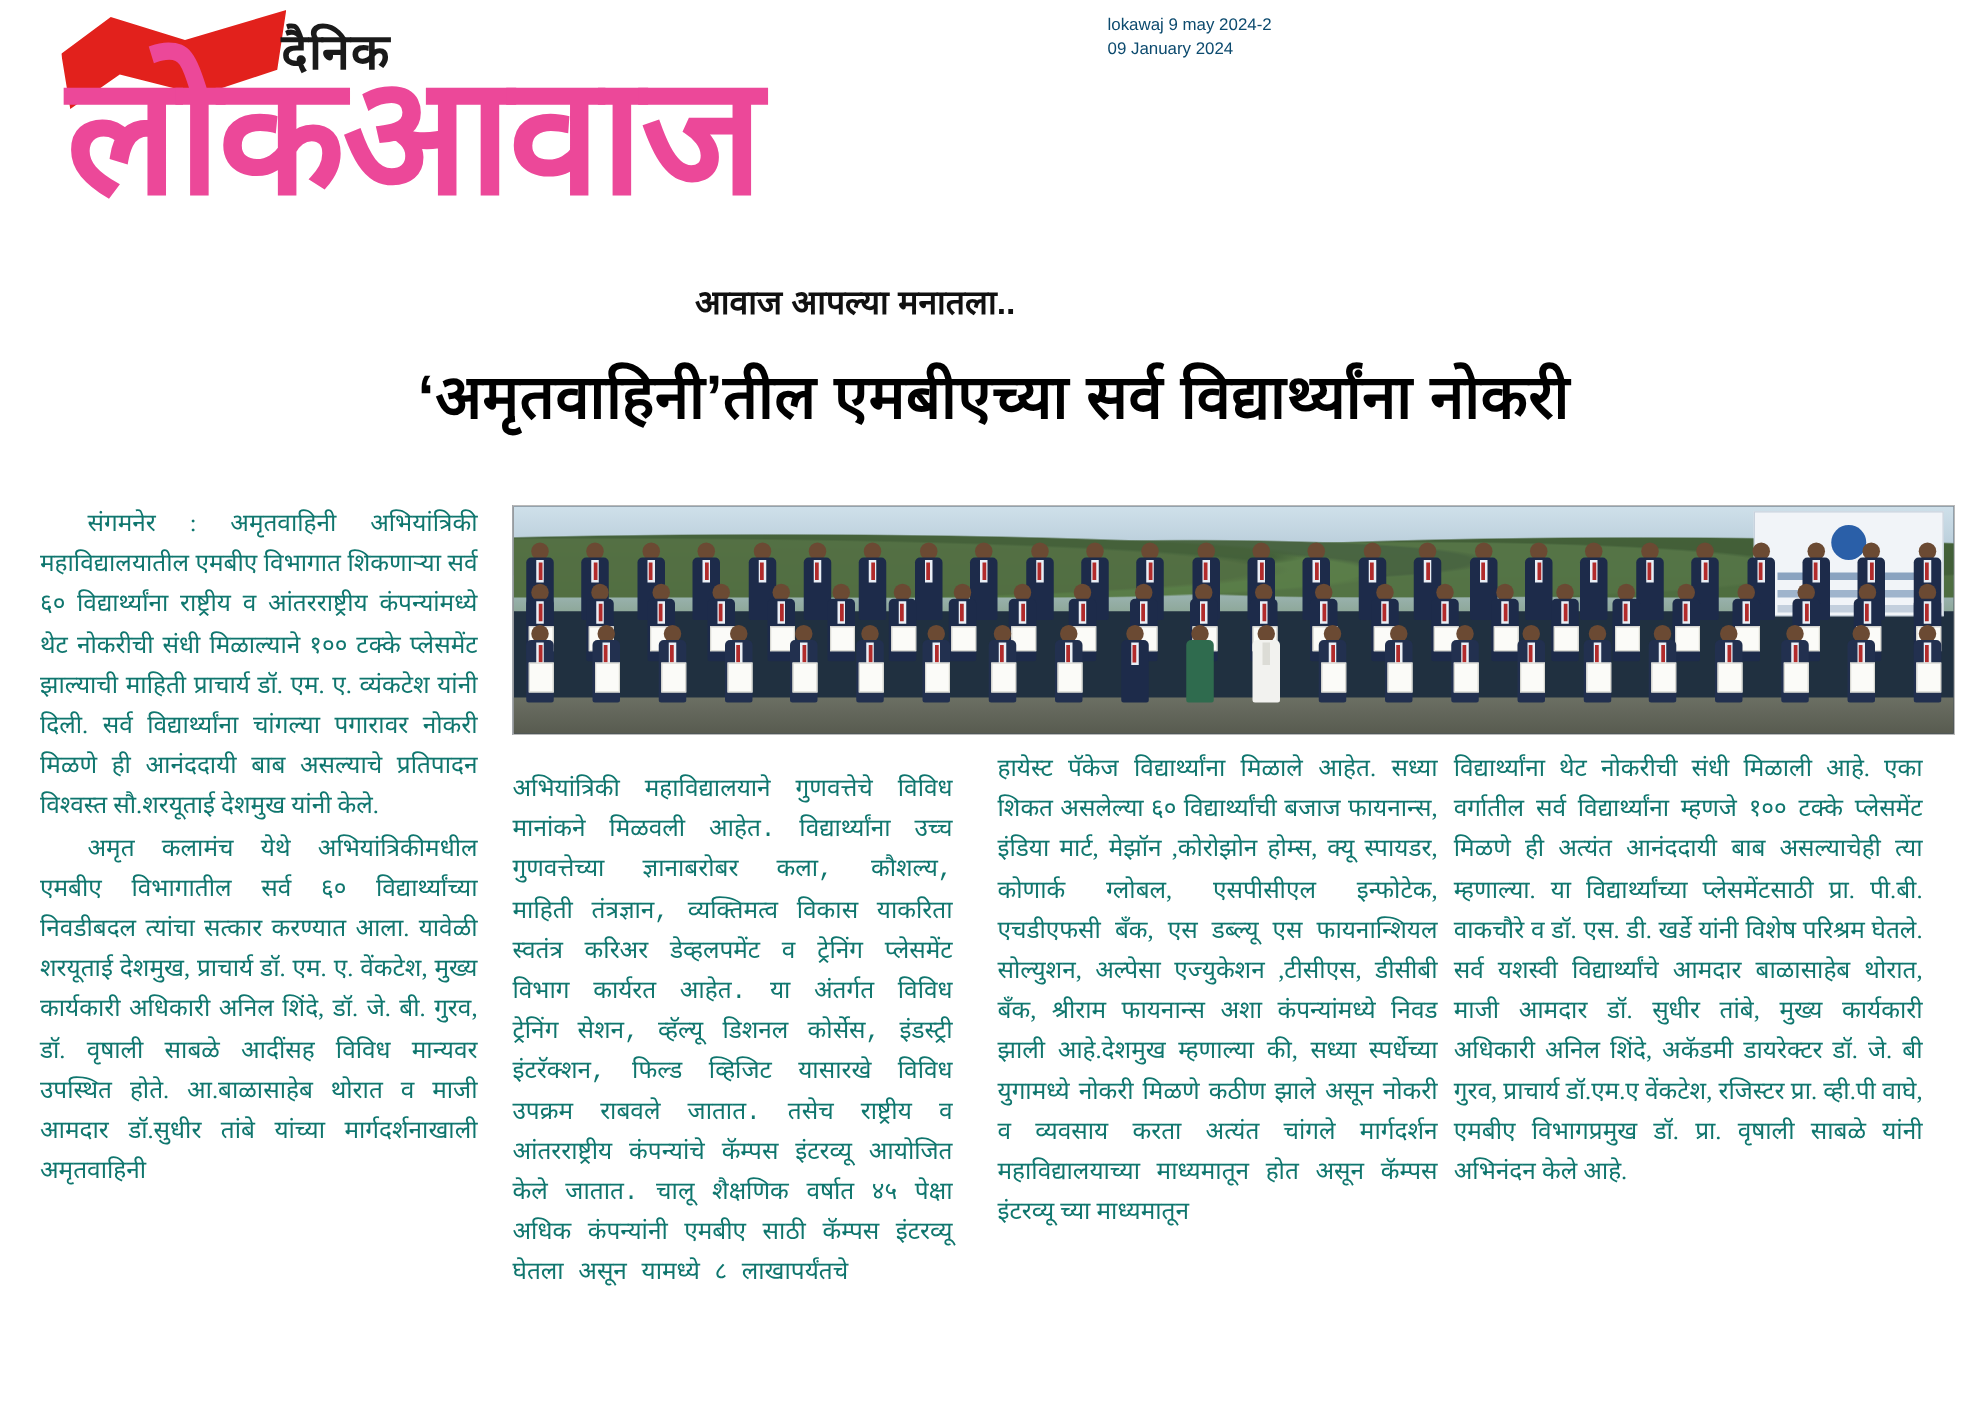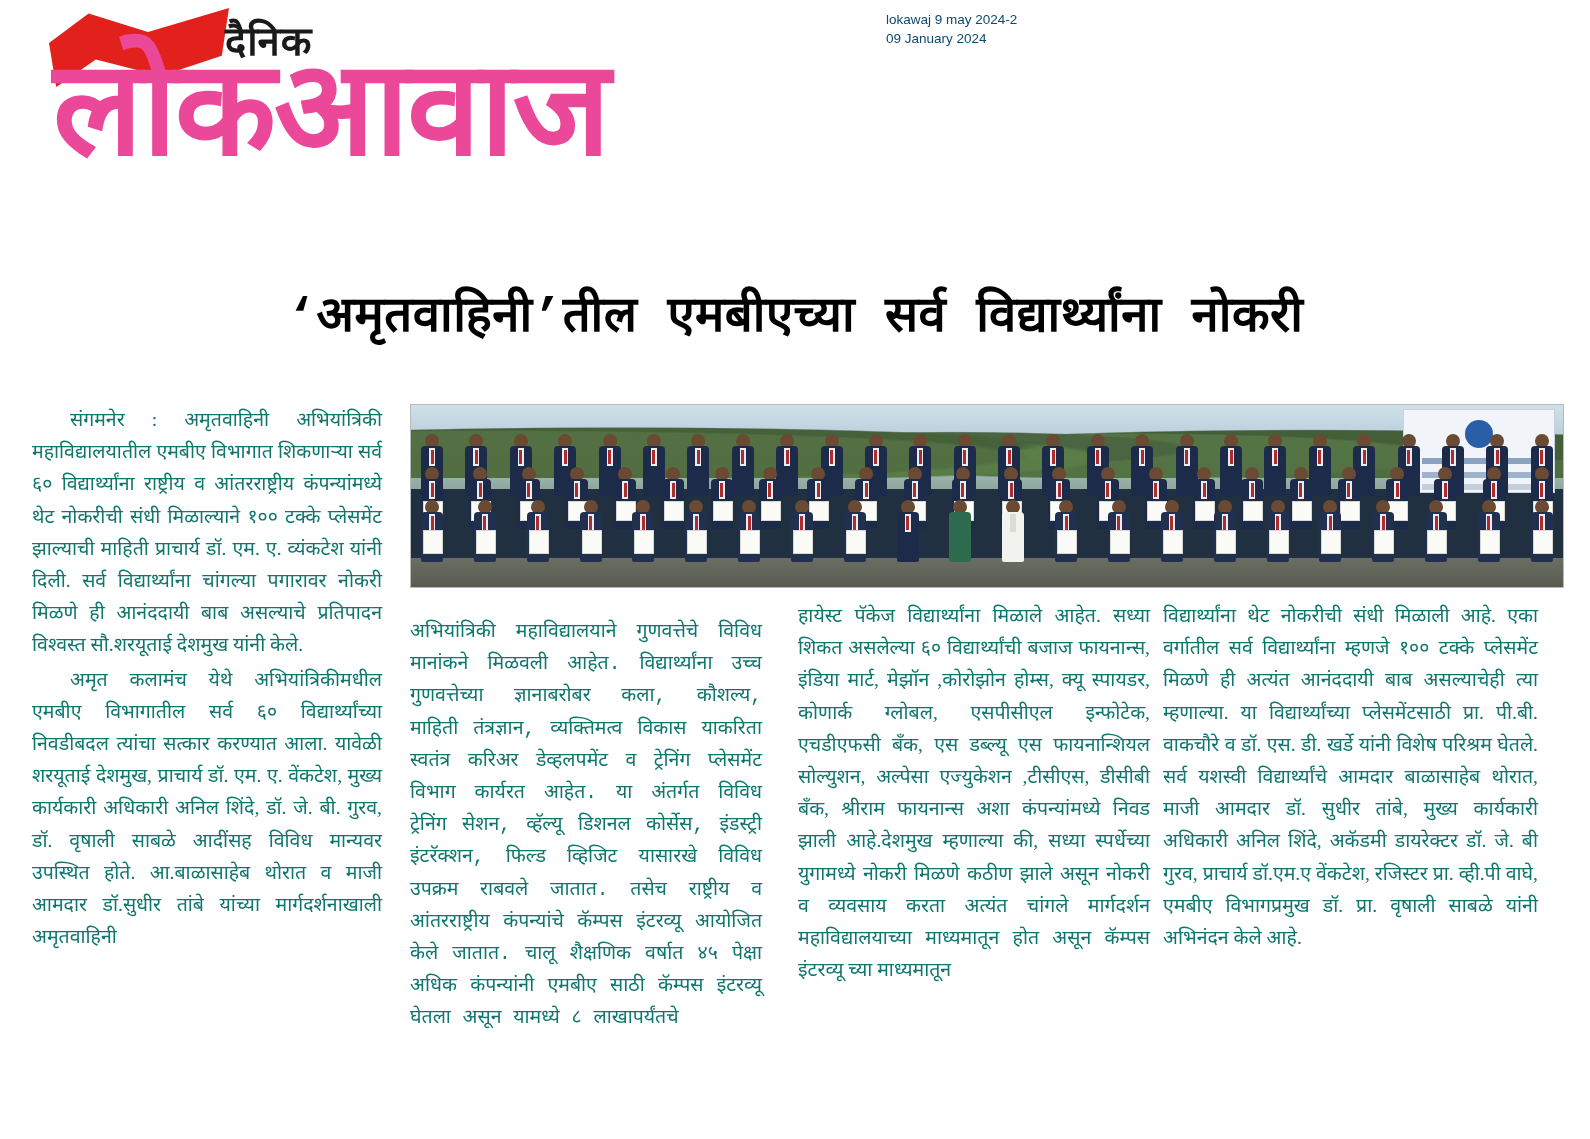--- a/index.html
+++ b/index.html
@@ -80,21 +80,21 @@
     color: #0c4a6e;
   }
 
   
   .headline {
     position: absolute;
     left: 36px;
     top: 288px;
     width: 1518px;
     text-align: center;
-    font-family: Liberation Mono, monospace;
+    font-family: Liberation Sans, sans-serif;
     font-weight: bold;
     font-size: 49px;
     line-height: 60px;
     color: #000000;
     letter-spacing: 0.5px;
     white-space: nowrap;
   }
 
   
   .article {
@@ -246,20 +246,21 @@
 </style>
 </head>
 <body>
 
 <div class="masthead">
   <div class="masthead-logo">
     <div class="logo-flag"></div>
     <div class="logo-dainik">दैनिक</div>
     <div class="logo-main">लोकआवाज</div>
   </div>
+  <div class="logo-tagline">आवाज आपल्या मनातला..</div>
   <div class="edition-meta">
     <div>lokawaj 9 may 2024-2</div>
     <div>09 January 2024</div>
   </div>
 </div>
 
 <div class="headline">‘अमृतवाहिनी’तील एमबीएच्या सर्व विद्यार्थ्यांना नोकरी</div>
 
 <div class="article">
 

